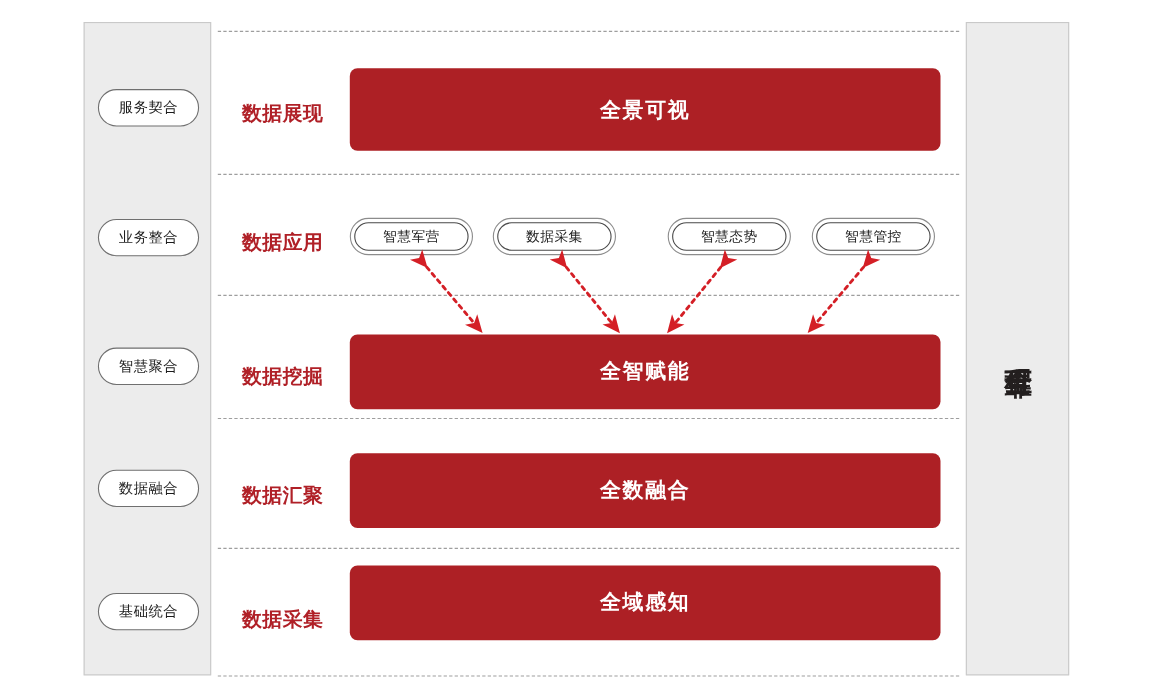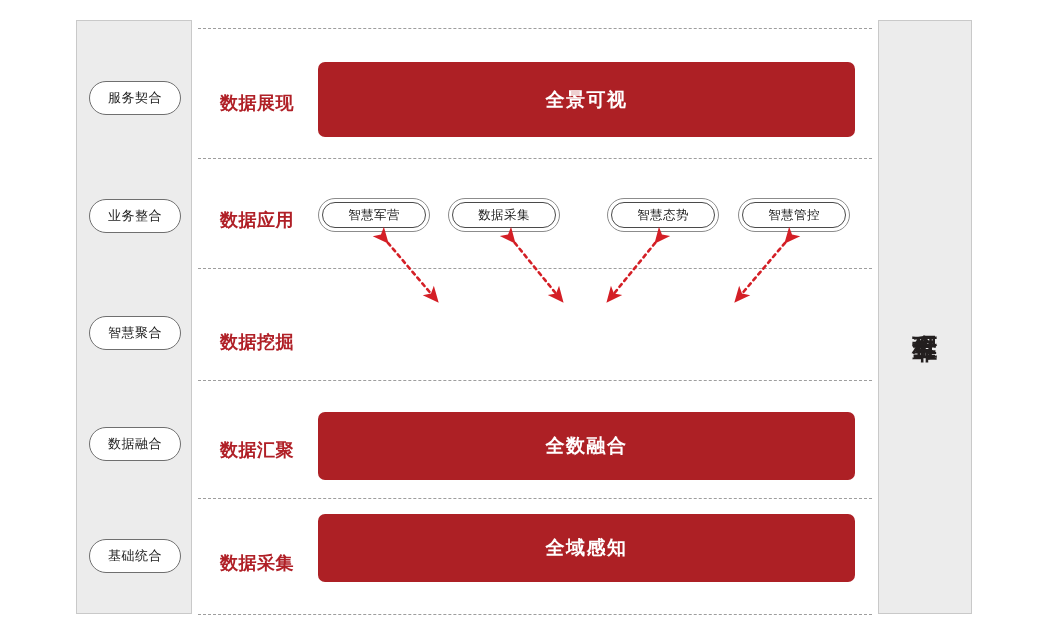--- a/index.html
+++ b/index.html
@@ -122,20 +122,23 @@
 
   <div class="stage-label" style="top:91px">数据展现</div>
   <div class="stage-label" style="top:208px">数据应用</div>
   <div class="stage-label" style="top:330px">数据挖掘</div>
   <div class="stage-label" style="top:438px">数据汇聚</div>
   <div class="stage-label" style="top:551px">数据采集</div>
 
   <div class="bar" style="top:62px;  height:75px">
       <span>全景可视</span>
     </div>
+  <div class="bar" style="top:304px; height:68px">
+      <span>全智赋能</span>
+    </div>
   <div class="bar" style="top:412px; height:68px">
       <span>全数融合</span>
     </div>
   <div class="bar" style="top:514px; height:68px">
       <span>全域感知</span>
     </div>
 
   <div class="app-pill" style="left:318px">
     <div class="app-pill-inner">
         <span>智慧军营</span>

